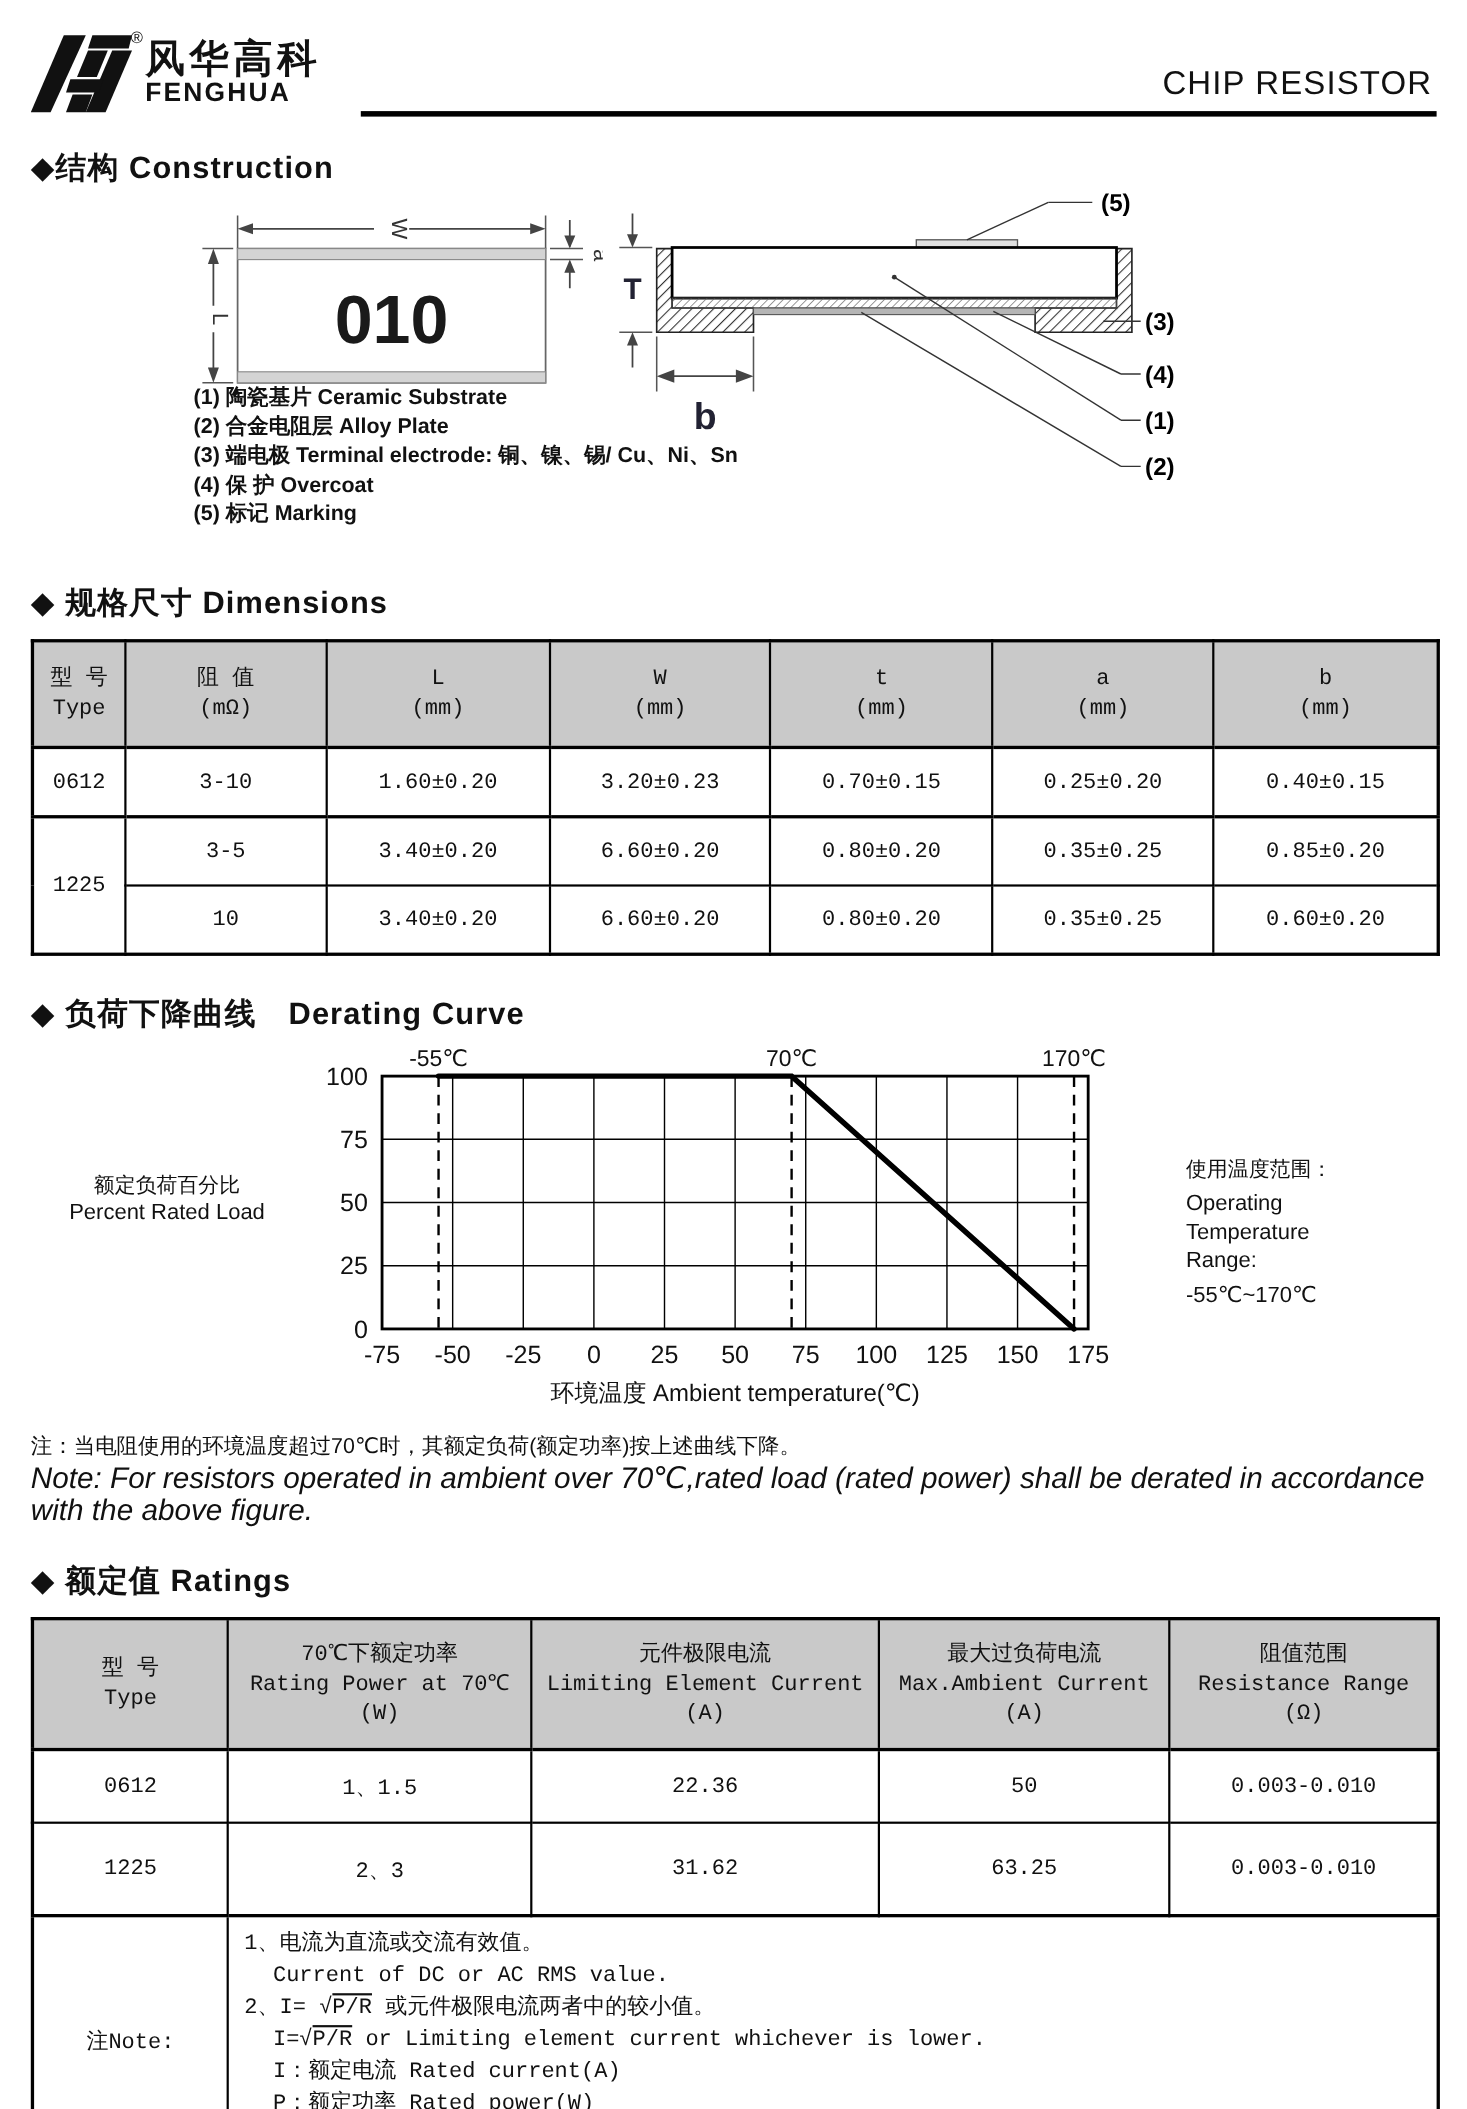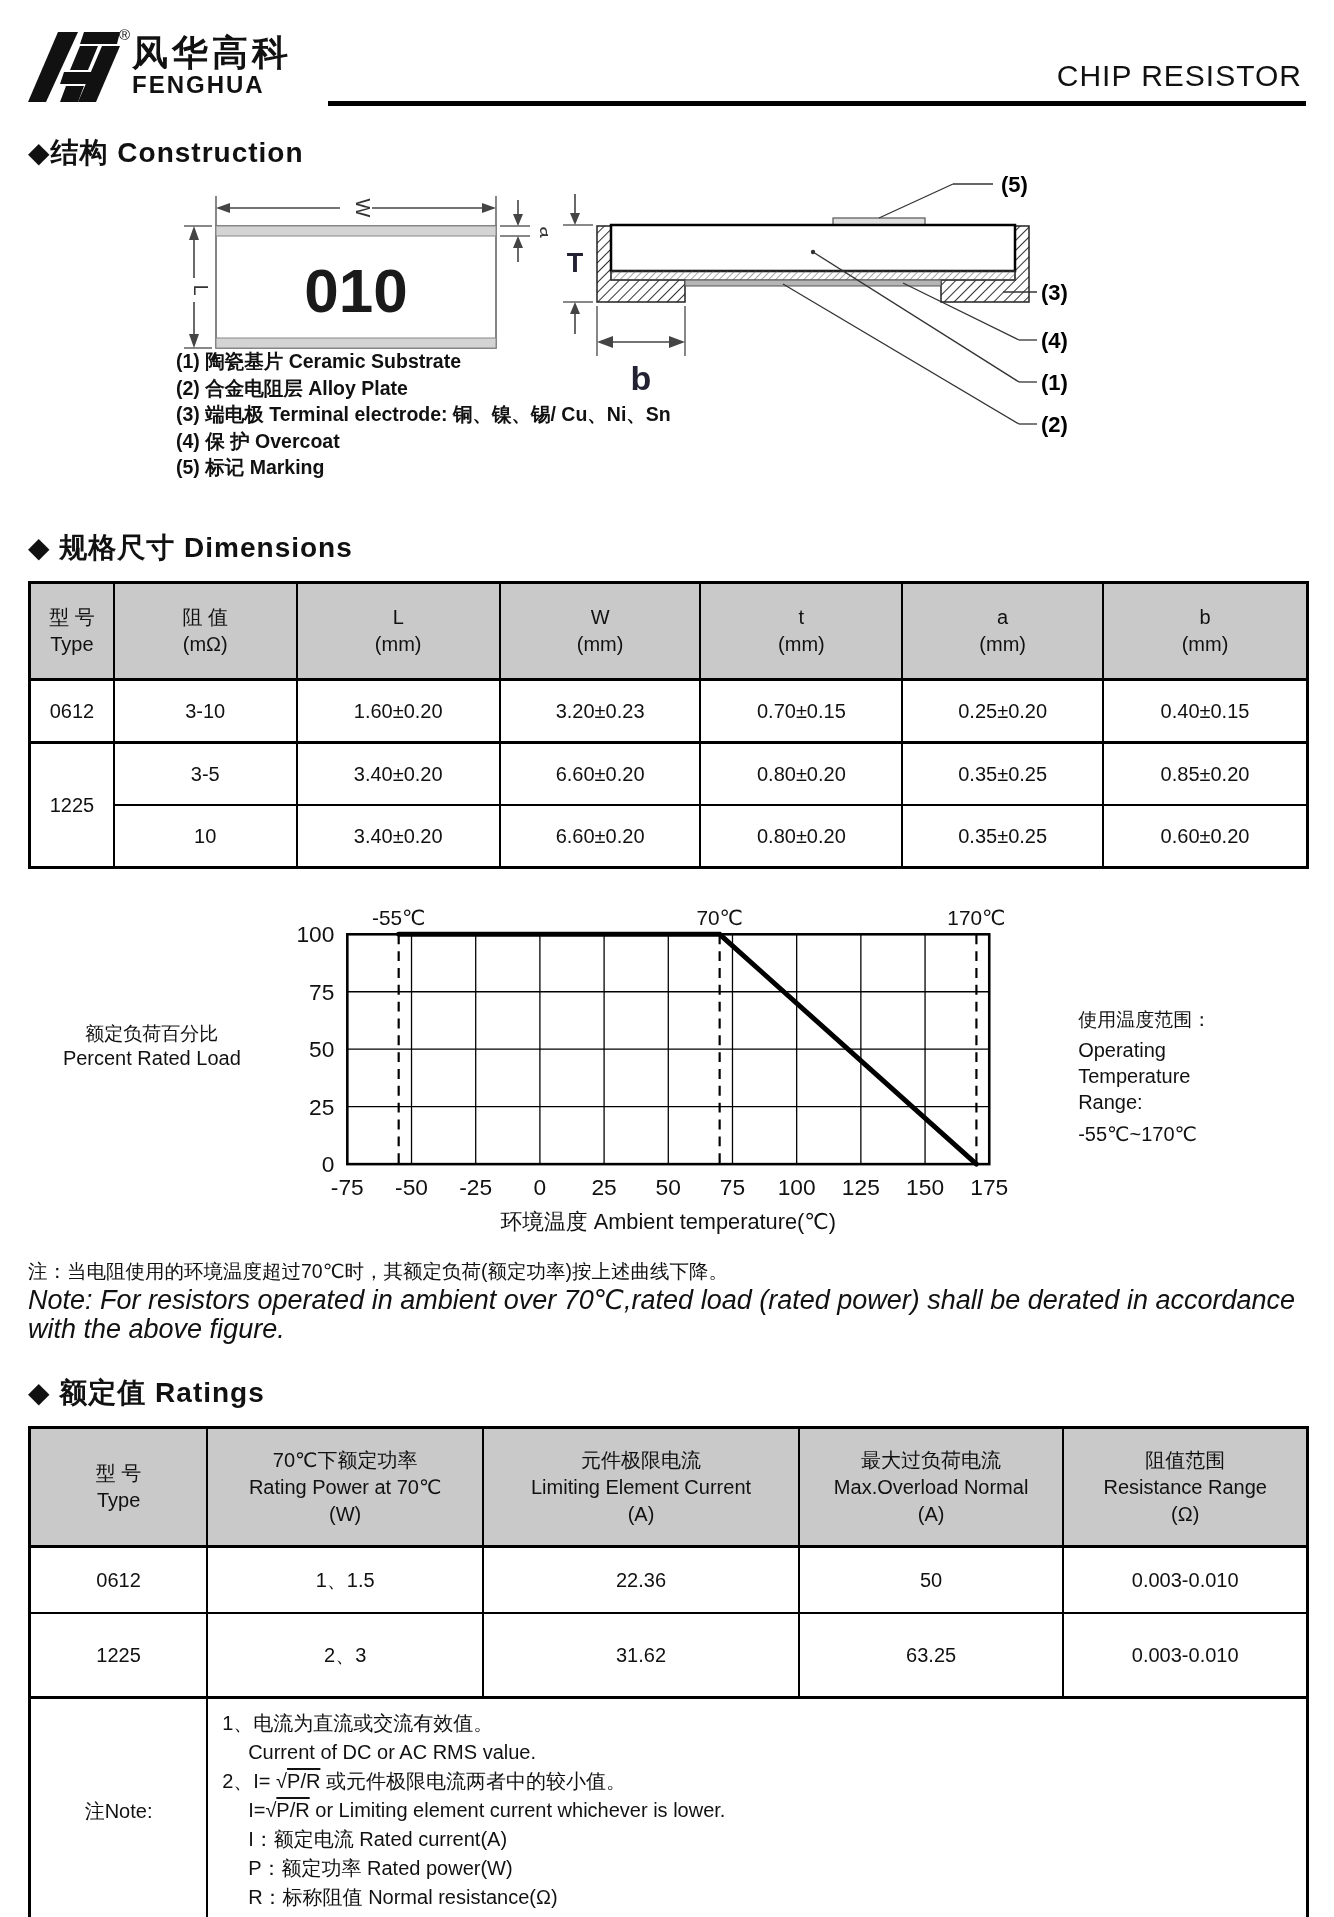--- a/index.html
+++ b/index.html
@@ -25,21 +25,21 @@
   
   .con-canvas{position:relative;height:315px;margin-top:8px;}
   .svg-topview{position:absolute;left:130px;top:10px;}
   .svg-xsection{position:absolute;left:505px;top:-12px;}
   .legend{position:absolute;left:148px;top:168px;font-size:19.5px;line-height:26.5px;}
   .legend div{white-space:nowrap;font-weight:bold;}
 
   
   table{border-collapse:collapse;width:1281px;margin-top:14px;
     font-size:20px;text-align:center;border:3px solid #000;}
-  th,td{border:2px solid #000;padding:4px 6px;}
+  th,td{border:2px solid #000;padding:4px 6px;font-family:Liberation Mono, monospace;}
   thead th{background:#c9c9c9;border-bottom:3px solid #000;font-weight:normal;}
   .h-cn{font-size:20px;line-height:27px;}
   .h-en{font-size:20px;line-height:27px;}
   .dim-table thead th{height:86px;}
   .dim-table tbody td{height:52px;}
   .dim-table tbody tr.thick td{border-bottom:3px solid #000;}
   .rat-table thead th{height:108px;}
   .rat-table tbody td{height:56px;}
   .rat-table tr.r2 td{height:74px;}
   .note-row td{border-top:3px solid #000;}
@@ -268,20 +268,21 @@
           <td>6.60±0.20</td>
           <td>0.80±0.20</td>
           <td>0.35±0.25</td>
           <td>0.60±0.20</td>
         </tr>
       </tbody>
     </table>
   </section>
 
   <section class="derating">
+    <h2 class="sec-title">◆ 负荷下降曲线　Derating Curve</h2>
     <div class="chart-row">
       <div class="chart-left">
         <div class="cn">额定负荷百分比</div>
         <div class="en">Percent Rated Load</div>
       </div>
       <svg id="derating-svg" width="800" height="336" viewBox="0 0 800 336">
           <line x1="72" y1="30" x2="72" y2="262" stroke="#000" stroke-width="1.3"></line>
           <line x1="136.8" y1="30" x2="136.8" y2="262" stroke="#000" stroke-width="1.3"></line>
           <line x1="201.6" y1="30" x2="201.6" y2="262" stroke="#000" stroke-width="1.3"></line>
           <line x1="266.4" y1="30" x2="266.4" y2="262" stroke="#000" stroke-width="1.3"></line>
@@ -358,21 +359,21 @@
             <div class="h-en">Rating Power at 70℃</div>
             <div class="h-en">(W)</div>
             </th>
           <th>
             <div class="h-cn">元件极限电流</div>
             <div class="h-en">Limiting Element Current</div>
             <div class="h-en">(A)</div>
             </th>
           <th>
             <div class="h-cn">最大过负荷电流</div>
-            <div class="h-en">Max.Overload Normal</div>
+            <div class="h-en">Max.Ambient Current</div>
             <div class="h-en">(A)</div>
             </th>
           <th>
             <div class="h-cn">阻值范围</div>
             <div class="h-en">Resistance Range</div>
             <div class="h-en">(Ω)</div>
             </th>
         </tr>
       </thead>
       <tbody>

